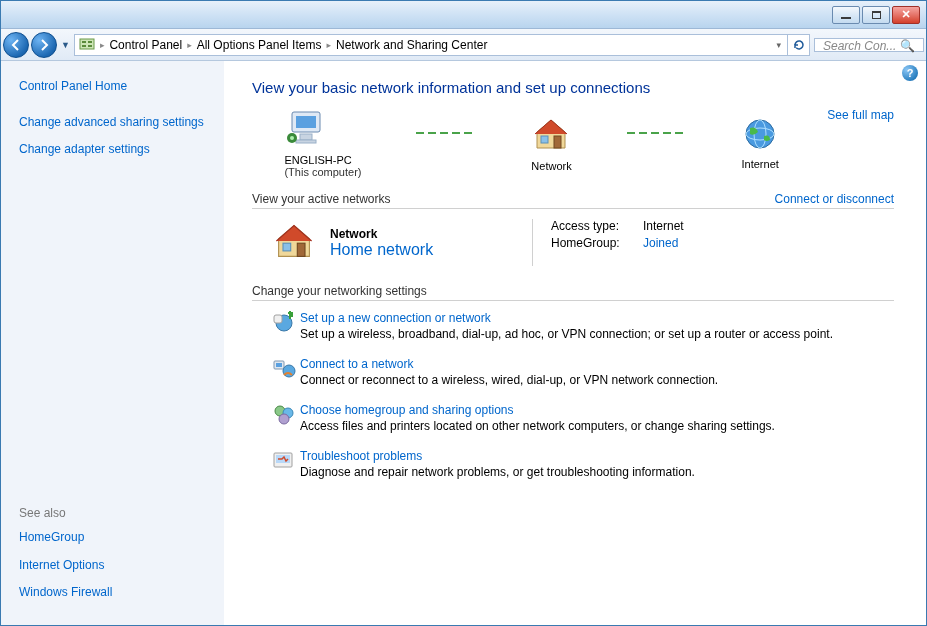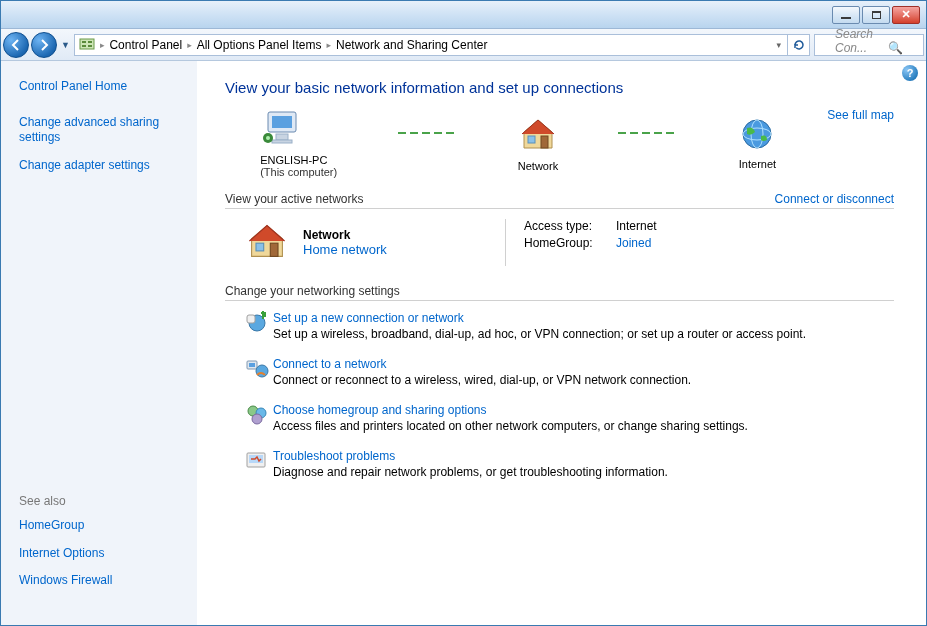--- a/index.html
+++ b/index.html
@@ -64,43 +64,43 @@
       padding-left:2px;
       font-size:12px; color:#000;
     }
     .bc-icon { width:16px;height:16px;margin:0 2px;display:inline-flex;align-items:center;justify-content:center;font-size:11px;}
     .bc-seg { padding:0 2px; white-space:nowrap; cursor:pointer;}
     .bc-sep { color:#888; padding:0 3px; font-size:9px;}
     .bc-spacer { flex:1;}
     .bc-drop { padding:0 6px; color:#666; font-size:9px; cursor:pointer;}
     .bc-refresh { width:22px;height:20px;display:flex;align-items:center;justify-content:center;border-left:1px solid #aabfda;font-size:12px;color:#1e5a9a;cursor:pointer;}
     .searchbox {
-      width:110px; height:22px; margin-left:4px;
+      width:110px; height:14px; margin-left:4px;
       background:#fff; border:1px solid #aabfda;
-      display:flex; align-items:flex-end; padding:0 20px;
+      display:flex; align-items:flex-start; padding:0 8px;
       font-size:12px; color:#888; font-style:italic;
     }
     .searchbox .mag { margin-left:auto; font-size:12px;color:#3a5a8a; font-style:normal;}
     
     
     .body { flex:1; display:flex; position:relative; background:#fff; overflow:hidden;}
     .help-icon {
       position:absolute; top:4px; right:8px;
       width:16px;height:16px;border-radius:50%;
       background:radial-gradient(circle at 30% 30%, #8ac6f5 0%, #2a7fc0 70%, #0d5a9a 100%);
       color:#fff; font-size:11px; font-weight:bold;
       display:flex;align-items:center;justify-content:center;
       cursor:pointer;
     }
     
     
     .sidebar {
-      width: 196px;
+      width: 223px;
       background: linear-gradient(to bottom, #f0f4fa 0%, #f0f4fa 100%);
-      padding: 18px 12px 24px 18px;
+      padding: 18px 12px 12px 18px;
       font-size:12px;
       display:flex; flex-direction:column;
       border-right: none;
     }
     .sidebar a { color:#0066cc; text-decoration:none; cursor:pointer; display:block; margin-bottom:12px; line-height:1.3;}
     .sidebar .home { margin-bottom:20px;}
     .seealso { margin-top:auto;}
     .seealso-title { color:#777; font-size:12px; margin-bottom:10px;}
     
     
@@ -116,21 +116,21 @@
     .map-link { margin-left:16px; }
     .map-link a { color:#0066cc; text-decoration:none; font-size:12px; cursor:pointer;}
     
     .section-label { font-size:12px; color:#333; border-bottom:1px solid #d0d0d0; padding-bottom:2px; margin-bottom:10px; display:flex; align-items:center;}
     .section-label .right-link { margin-left:auto; color:#0066cc; text-decoration:none; font-size:12px; cursor:pointer;}
     
     .active-net-row { display:flex; margin-bottom:18px;}
     .active-left { display:flex; align-items:center; width:280px; padding-left:20px;}
     .active-left .txt { margin-left:14px;}
     .active-left .name { font-weight:bold; font-size:12px;}
-    .active-left .type { color:#0066cc; font-size:13px; cursor:pointer;}
+    .active-left .type { color:#0066cc; font-size:16px; cursor:pointer;}
     .active-right { border-left:1px solid #d0d0d0; padding-left:18px; font-size:12px;}
     .active-right div { margin-bottom:3px;}
     .active-right .k { display:inline-block; width:92px;}
     .active-right a { color:#0066cc; text-decoration:none; cursor:pointer;}
     
     .task { display:flex; margin:10px 0 16px 20px;justify-content:space-between;}
     .task .ico { width:28px; flex:0 0 28px;}
     .task .txt { flex:1;}
     .task .txt a { color:#0066cc; text-decoration:none; font-size:12px; cursor:pointer;}
     .task .txt .desc { font-size:12px; color:#000; margin-top:2px;}

